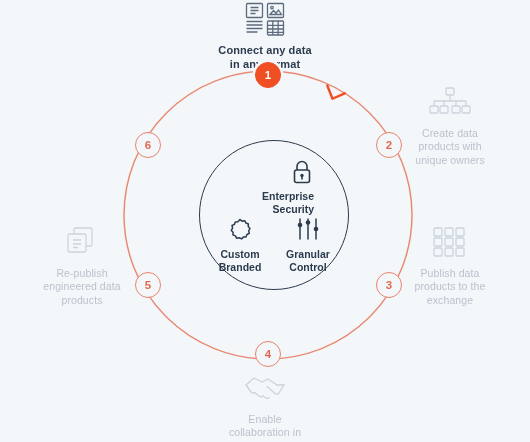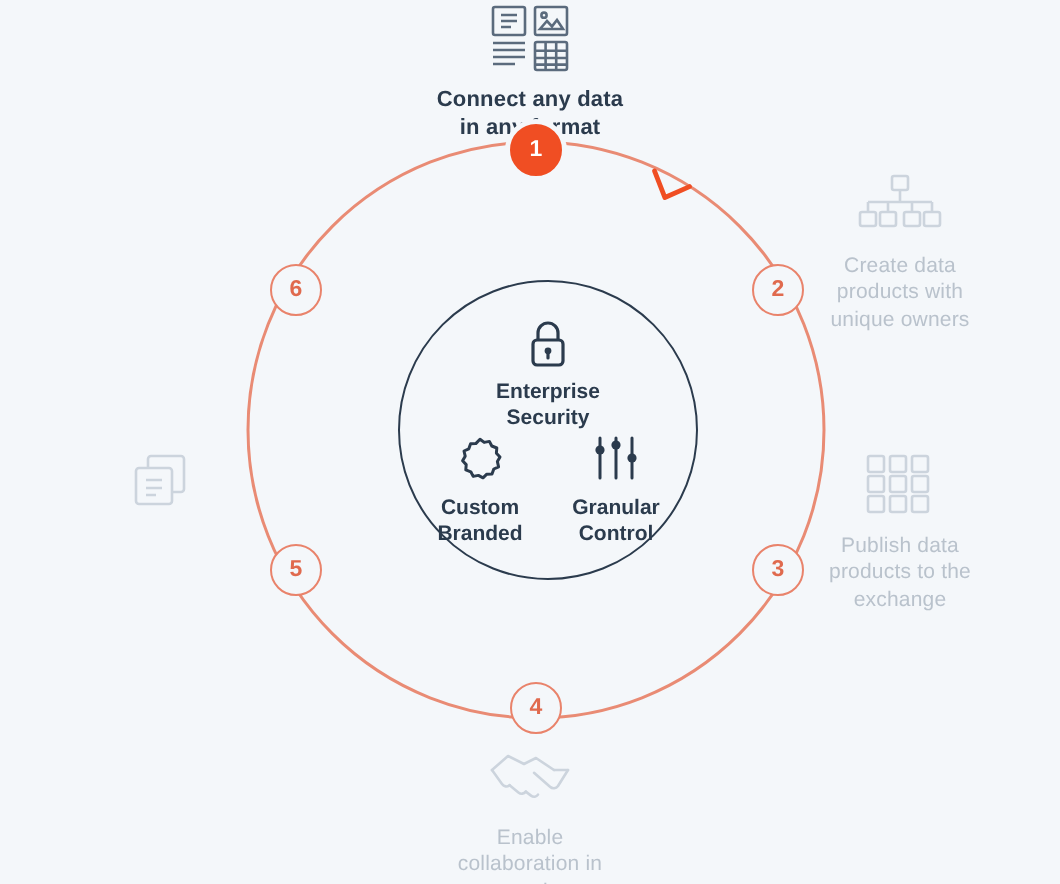--- a/index.html
+++ b/index.html
@@ -95,21 +95,21 @@
   .core-item {
     position: absolute;
     text-align: center;
     color: #2b3b4d;
     font-size: 10.5px;
     font-weight: 600;
     line-height: 1.25;
   }
   .core-item .icon { display: block; margin: 0 auto 5px auto; height: 26px; }
   .core-item .label { display: block; white-space: pre-line; }
-  .core-sec  { left: 34px;  top: 18px;  width: 80px; }
+  .core-sec  { left: 34px;  top: 18px;  width: 80px; text-align: right; }
   .core-brand{ left: 4px;   top: 76px;  width: 72px; }
   .core-ctrl { left: 70px;  top: 76px;  width: 76px; }
 </style>
 </head>
 <body>
 
 <div id="stage">
 
   <svg class="ring-svg" viewBox="0 0 530 442">
     <circle cx="268" cy="215" r="144" fill="none" stroke="#e98b74" stroke-width="1.5"></circle>
@@ -240,20 +240,23 @@
   <div class="step step-5 dim">
     <span class="icon">
       <svg width="34" height="32" viewBox="0 0 34 32">
         <g fill="none" stroke="#ccd4dd" stroke-width="1.3">
           <rect x="9" y="2" width="18" height="18" rx="1.5"></rect>
           <rect x="3" y="8" width="18" height="18" rx="1.5" fill="#f4f7fa"></rect>
           <path d="M8 14h8M8 18h8M8 21.5h5"></path>
         </g>
       </svg>
     </span>
+    <span class="label">Re-publish
+engineered data
+products</span>
   </div>
 
 
   <div class="marker filled m1">1</div>
   <div class="marker m2">2</div>
   <div class="marker m3">3</div>
   <div class="marker m4">4</div>
   <div class="marker m5">5</div>
   <div class="marker m6">6</div>
 

